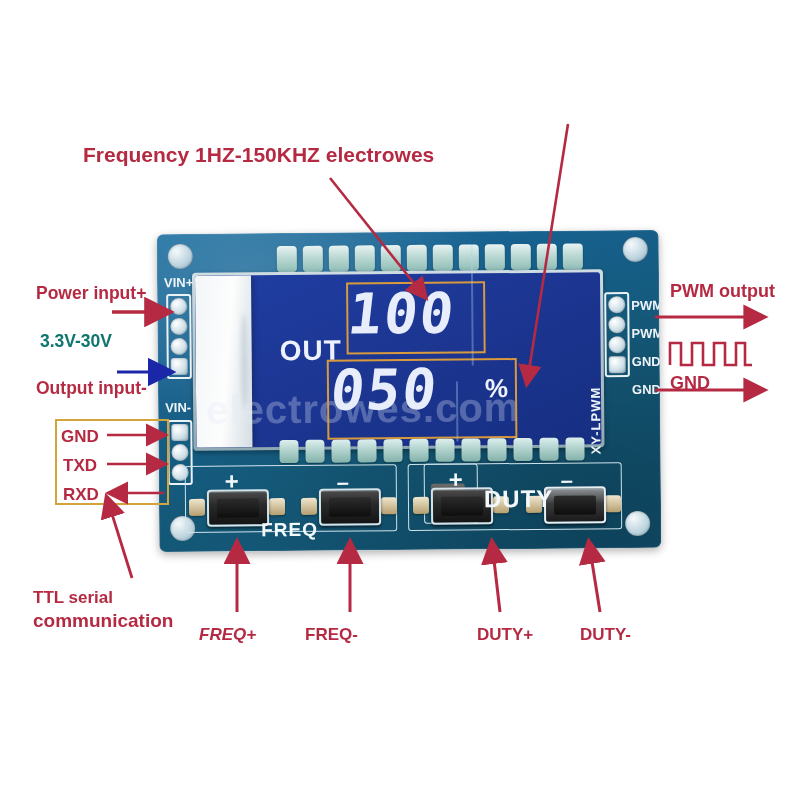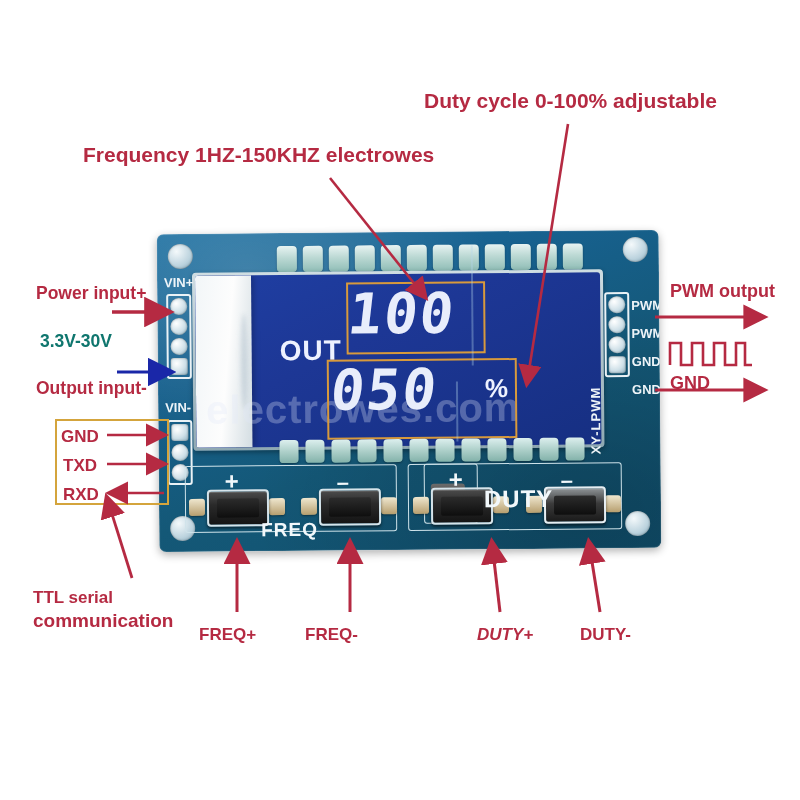--- a/index.html
+++ b/index.html
@@ -13,23 +13,23 @@
   .t-duty{left:424px;top:89px;font-size:21px;}
   .t-freq{left:83px;top:143px;font-size:21px;}
   .t-pin{left:36px;top:283px;font-size:17.5px;}
   .t-volt{left:40px;top:331px;font-size:17.5px;}
   .t-pim{left:36px;top:378px;font-size:17.5px;}
   .t-pwmout{left:670px;top:281px;font-size:18px;}
   .t-gndout{left:670px;top:373px;font-size:18px;}
   .t-ttl1{left:33px;top:588px;font-size:17px;}
   .t-ttl2{left:33px;top:610px;font-size:19px;}
   .t-bottom{left:208px;top:676px;font-size:21px;}
-  .t-fp{left:199px;top:625px;font-size:17px;}
+  .t-fp{left:199px;top:625px;font-size:17px;font-style:italic;}
   .t-fm{left:305px;top:625px;font-size:17px;}
-  .t-dp{left:477px;top:625px;font-size:17px;font-style:italic;}
+  .t-dp{left:477px;top:625px;font-size:17px;}
   .t-dm{left:580px;top:625px;font-size:17px;}
   .t-gnd{left:61px;top:427px;font-size:17px;}
   .t-txd{left:63px;top:456px;font-size:17px;}
   .t-rxd{left:63px;top:485px;font-size:17px;}
 
   
   .overlay{position:absolute;inset:0;pointer-events:none;}
 
   
   .pcb{position:absolute;left:158px;top:232px;width:502px;height:318px;
@@ -264,21 +264,20 @@
       </div>
 
     <div class="sign sgF1">+</div>
     <div class="sign sgFt">FREQ</div>
     <div class="sign sgF2">–</div>
     <div class="sign sgD1">+</div>
     <div class="sign sgDt">DUTY</div>
     <div class="sign sgD2">–</div>
   </div>
 
-  <div class="anno t-duty">Duty cycle 0-100%  adjustable</div>
   <div class="anno t-freq">Frequency 1HZ-150KHZ electrowes</div>
   <div class="anno t-pin">Power input+</div>
   <div class="anno blue t-volt">3.3V-30V</div>
   <div class="anno t-pim">Output input-</div>
   <div class="anno t-pwmout">PWM output</div>
   <div class="anno t-gndout">GND</div>
   <div class="anno t-ttl1">TTL serial</div>
   <div class="anno t-ttl2">communication</div>
   <div class="anno t-fp">FREQ+</div>
   <div class="anno t-fm">FREQ-</div>

